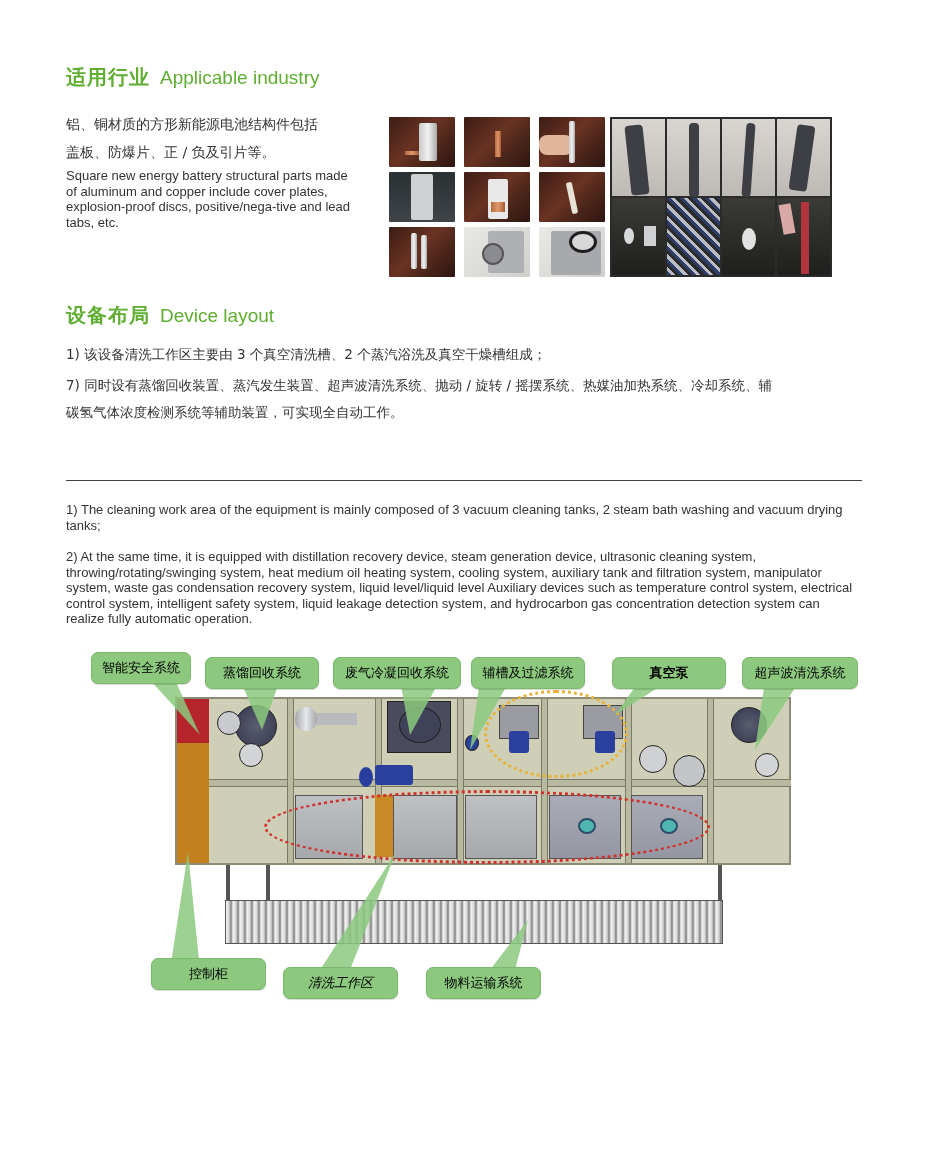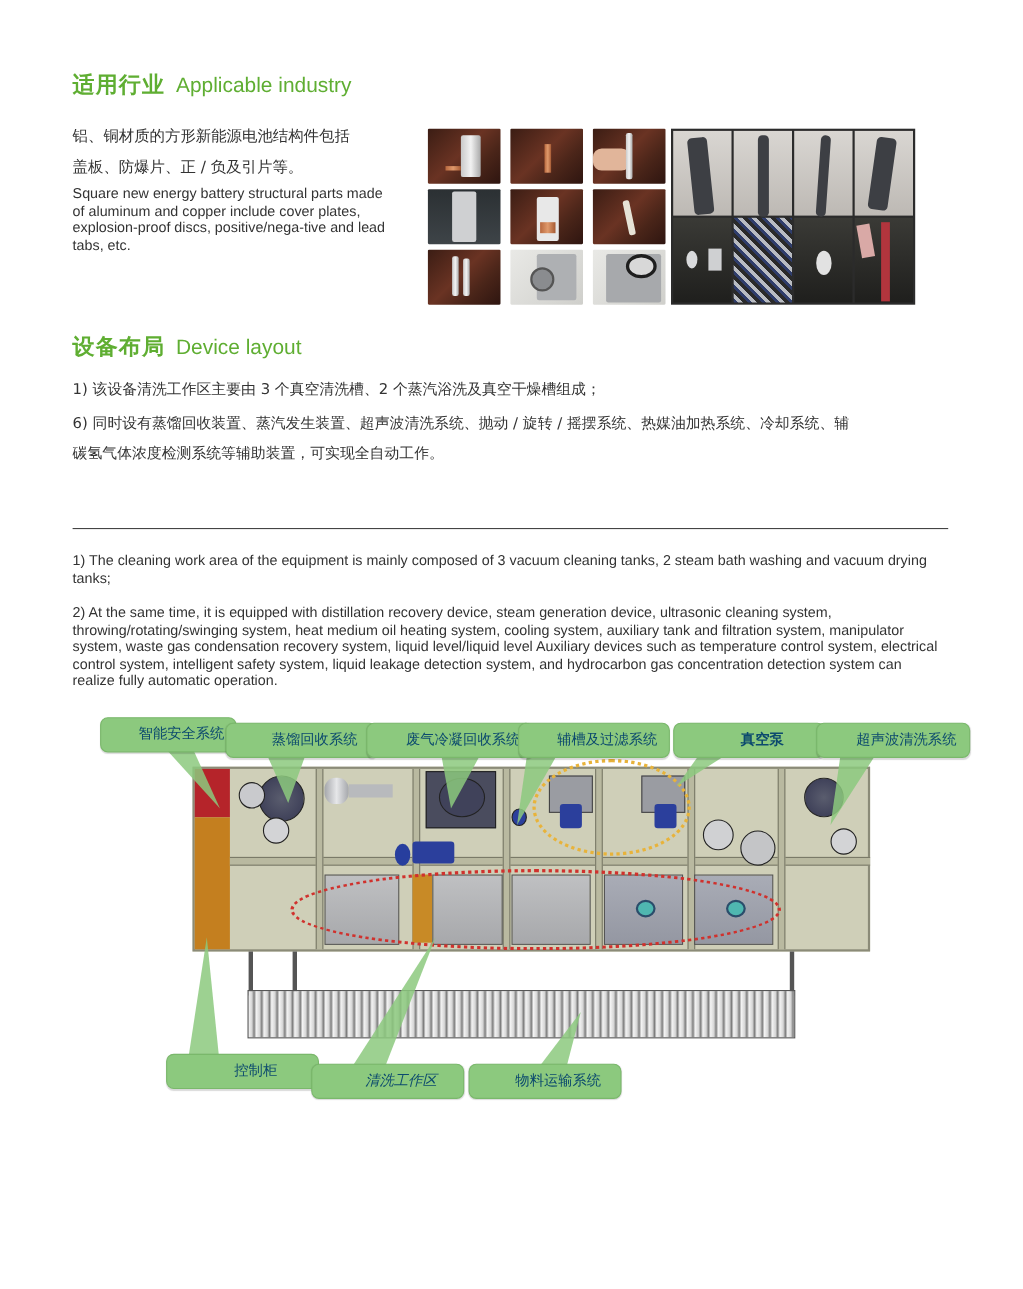--- a/index.html
+++ b/index.html
@@ -14,21 +14,21 @@
   .ph{border-radius:1px;position:relative;overflow:hidden;}
   .wood{background:linear-gradient(135deg,#3b1d14 0%,#6a3323 45%,#4a2519 70%,#2e1510 100%);}
   .paper{background:linear-gradient(135deg,#e9e9e6,#cfcfcb);}
   .part{position:absolute;background:linear-gradient(90deg,#c9c9c9,#f2f2f2,#a9a9a9);border-radius:2px;}
   .copper{position:absolute;background:linear-gradient(90deg,#b8683e,#e09a6c,#a65a33);}
   .grid8{left:610px;top:117px;width:222px;height:160px;background:#2b2b2b;display:grid;grid-template-columns:repeat(4,1fr);grid-template-rows:1fr 1fr;gap:2px;padding:2px;box-sizing:border-box;}
   .light{background:linear-gradient(180deg,#d9d6d2,#bdb9b4);position:relative;}
   .dark{background:linear-gradient(180deg,#3a3a36,#1f1f1d);position:relative;}
   .bracket{position:absolute;background:#3d3f44;border-radius:4px;}
   .rule{left:66px;top:480px;width:796px;height:1px;background:#444;}
-  .callout{position:absolute;background:#8cc97e;border:1px solid #7ab86b;border-radius:7px;color:#0c4a6e;font-size:13px;text-align:center;box-shadow:0 1px 1px rgba(0,0,0,.15);white-space:nowrap;padding-left:24px;}
+  .callout{position:absolute;background:#8cc97e;border:1px solid #7ab86b;border-radius:7px;color:#000000;font-size:13px;text-align:center;box-shadow:0 1px 1px rgba(0,0,0,.15);white-space:nowrap;}
   .machine{left:175px;top:697px;width:616px;height:168px;background:#cfcfb8;border:2px solid #8b8b78;box-sizing:border-box;}
   .frame-v{position:absolute;background:#b9b9a0;border-left:1px solid #7a7a68;border-right:1px solid #7a7a68;}
   .frame-h{position:absolute;background:#b9b9a0;border-top:1px solid #7a7a68;border-bottom:1px solid #7a7a68;}
   .tank{position:absolute;background:linear-gradient(180deg,#bfc0c2,#a7a8ab);border:1px solid #555;}
   .tank.blue{background:linear-gradient(180deg,#a9acb6,#9497a2);}
   .disc{position:absolute;border-radius:50%;background:radial-gradient(circle,#5a5d6e 0%,#40425a 70%);border:1px solid #222;}
   .motor{position:absolute;background:#2b3f9c;border-radius:3px;}
   .conveyor{left:225px;top:900px;width:498px;height:44px;border:1px solid #555;box-sizing:border-box;background:repeating-linear-gradient(90deg,#f3f3f3 0px,#d6d6d6 3px,#7e7e7e 5px,#f3f3f3 7px);}
   .leg{position:absolute;background:#555;width:4px;}
 </style>
@@ -107,21 +107,21 @@
       <div style="position:absolute;left:24px;top:4px;width:8px;height:72px;background:#b2353d;"></div>
     </div>
 </div>
 
 <div class="abs heading" style="left:66px;top:302px;">
   <span class="cn">设备布局</span><span class="en">Device layout</span>
 </div>
 
 <div class="abs" style="left:66px;top:343px;width:800px;font-size:13.5px;color:#333;white-space:nowrap;">
   <div style="height:31px;line-height:22px;">1) 该设备清洗工作区主要由 3 个真空清洗槽、2 个蒸汽浴洗及真空干燥槽组成；</div>
-  <div style="height:30px;line-height:22px;">6) 同时设有蒸馏回收装置、蒸汽发生装置、超声波清洗系统、抛动 / 旋转 / 摇摆系统、热媒油加热系统、冷却系统、辅</div>
+  <div style="height:30px;line-height:22px;">7) 同时设有蒸馏回收装置、蒸汽发生装置、超声波清洗系统、抛动 / 旋转 / 摇摆系统、热媒油加热系统、冷却系统、辅</div>
   <div style="line-height:16px;">碳氢气体浓度检测系统等辅助装置，可实现全自动工作。</div>
 </div>
 
 <div class="abs rule"></div>
 
 <div class="abs en-body" style="left:66px;top:502px;width:790px;">1) The cleaning work area of the equipment is mainly composed of 3 vacuum cleaning tanks, 2 steam bath washing and vacuum drying tanks;</div>
 <div class="abs en-body" style="left:66px;top:549px;width:790px;">2) At the same time, it is equipped with distillation recovery device, steam generation device, ultrasonic cleaning system, throwing/rotating/swinging system, heat medium oil heating system, cooling system, auxiliary tank and filtration system, manipulator system, waste gas condensation recovery system, liquid level/liquid level Auxiliary devices such as temperature control system, electrical control system, intelligent safety system, liquid leakage detection system, and hydrocarbon gas concentration detection system can realize fully automatic operation.</div>
 
 <div class="abs" style="left:0;top:640px;width:930px;height:370px;">
 

